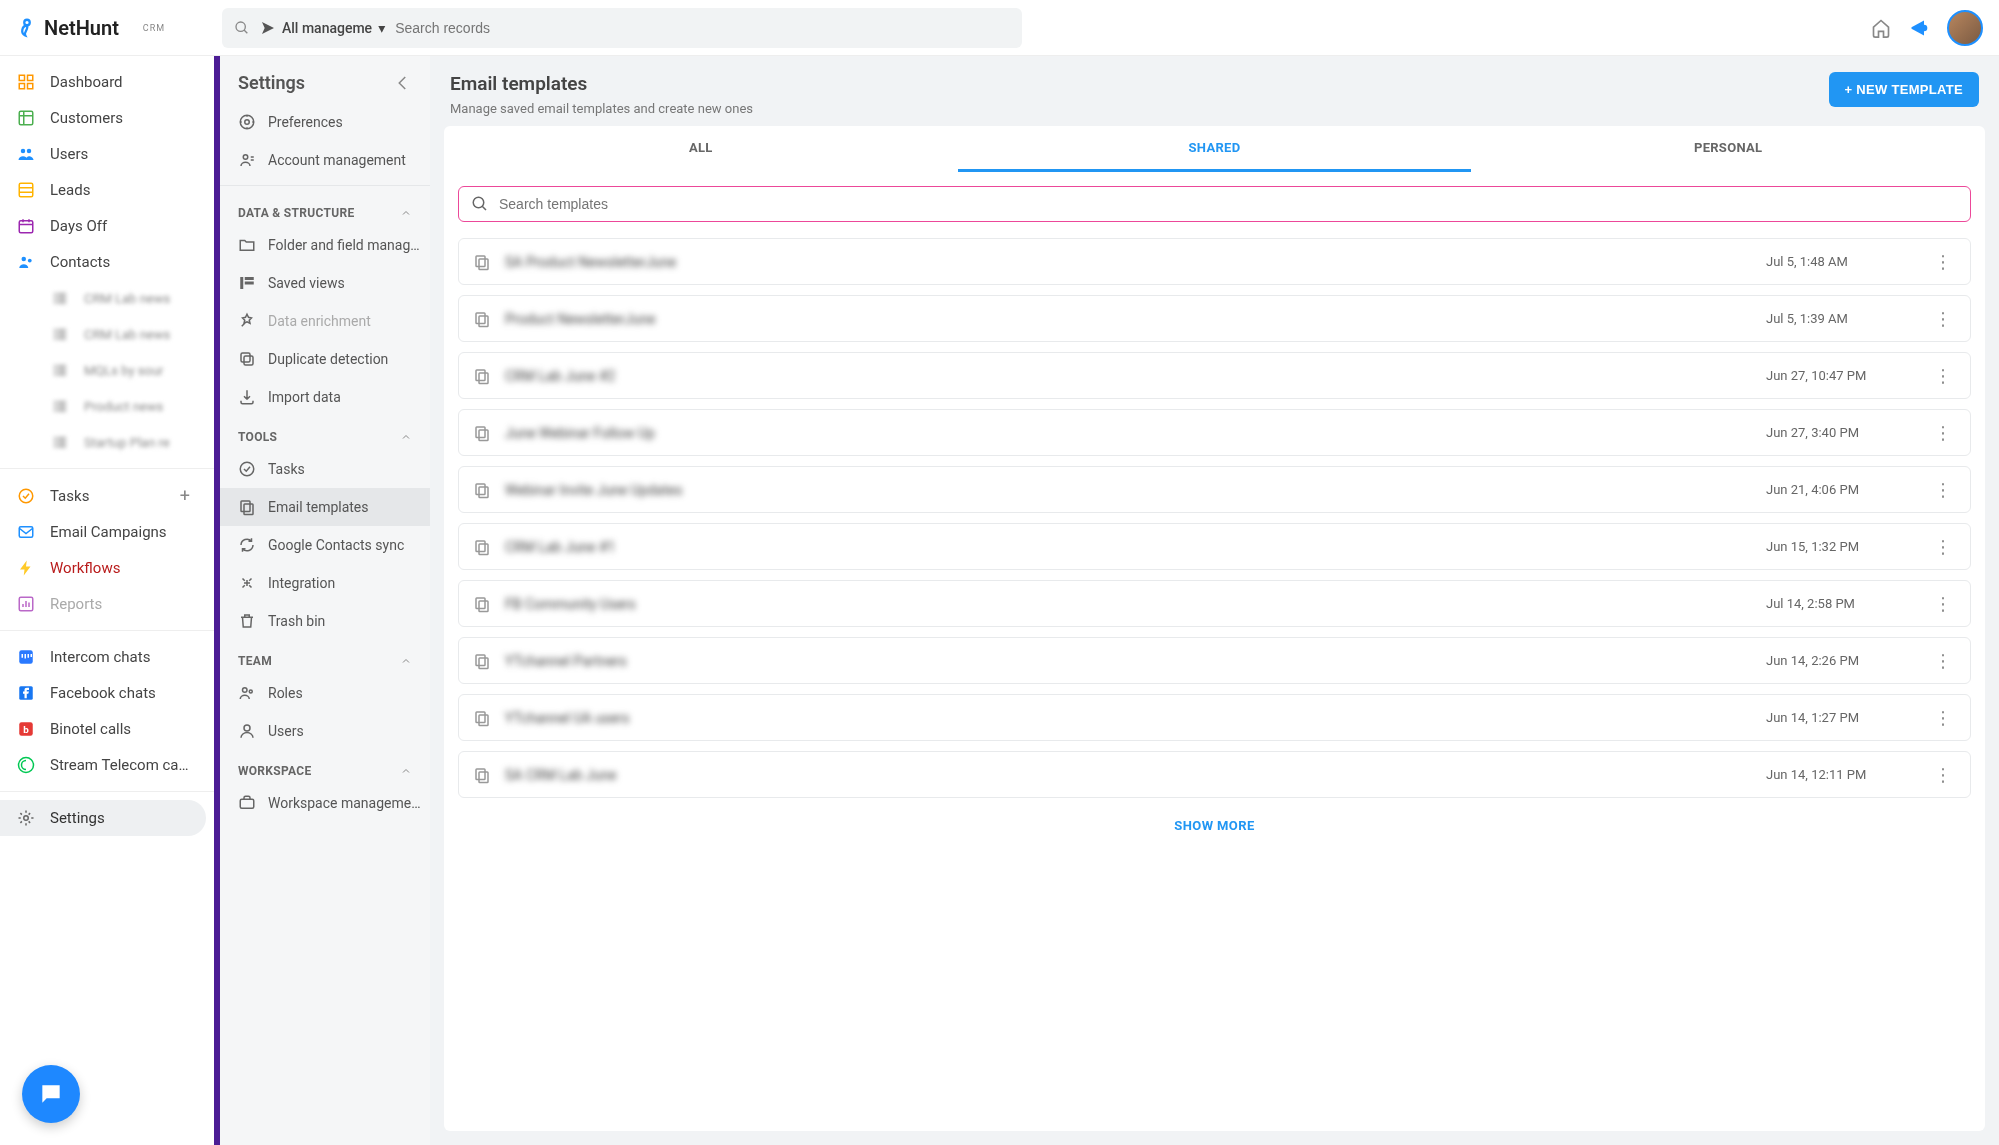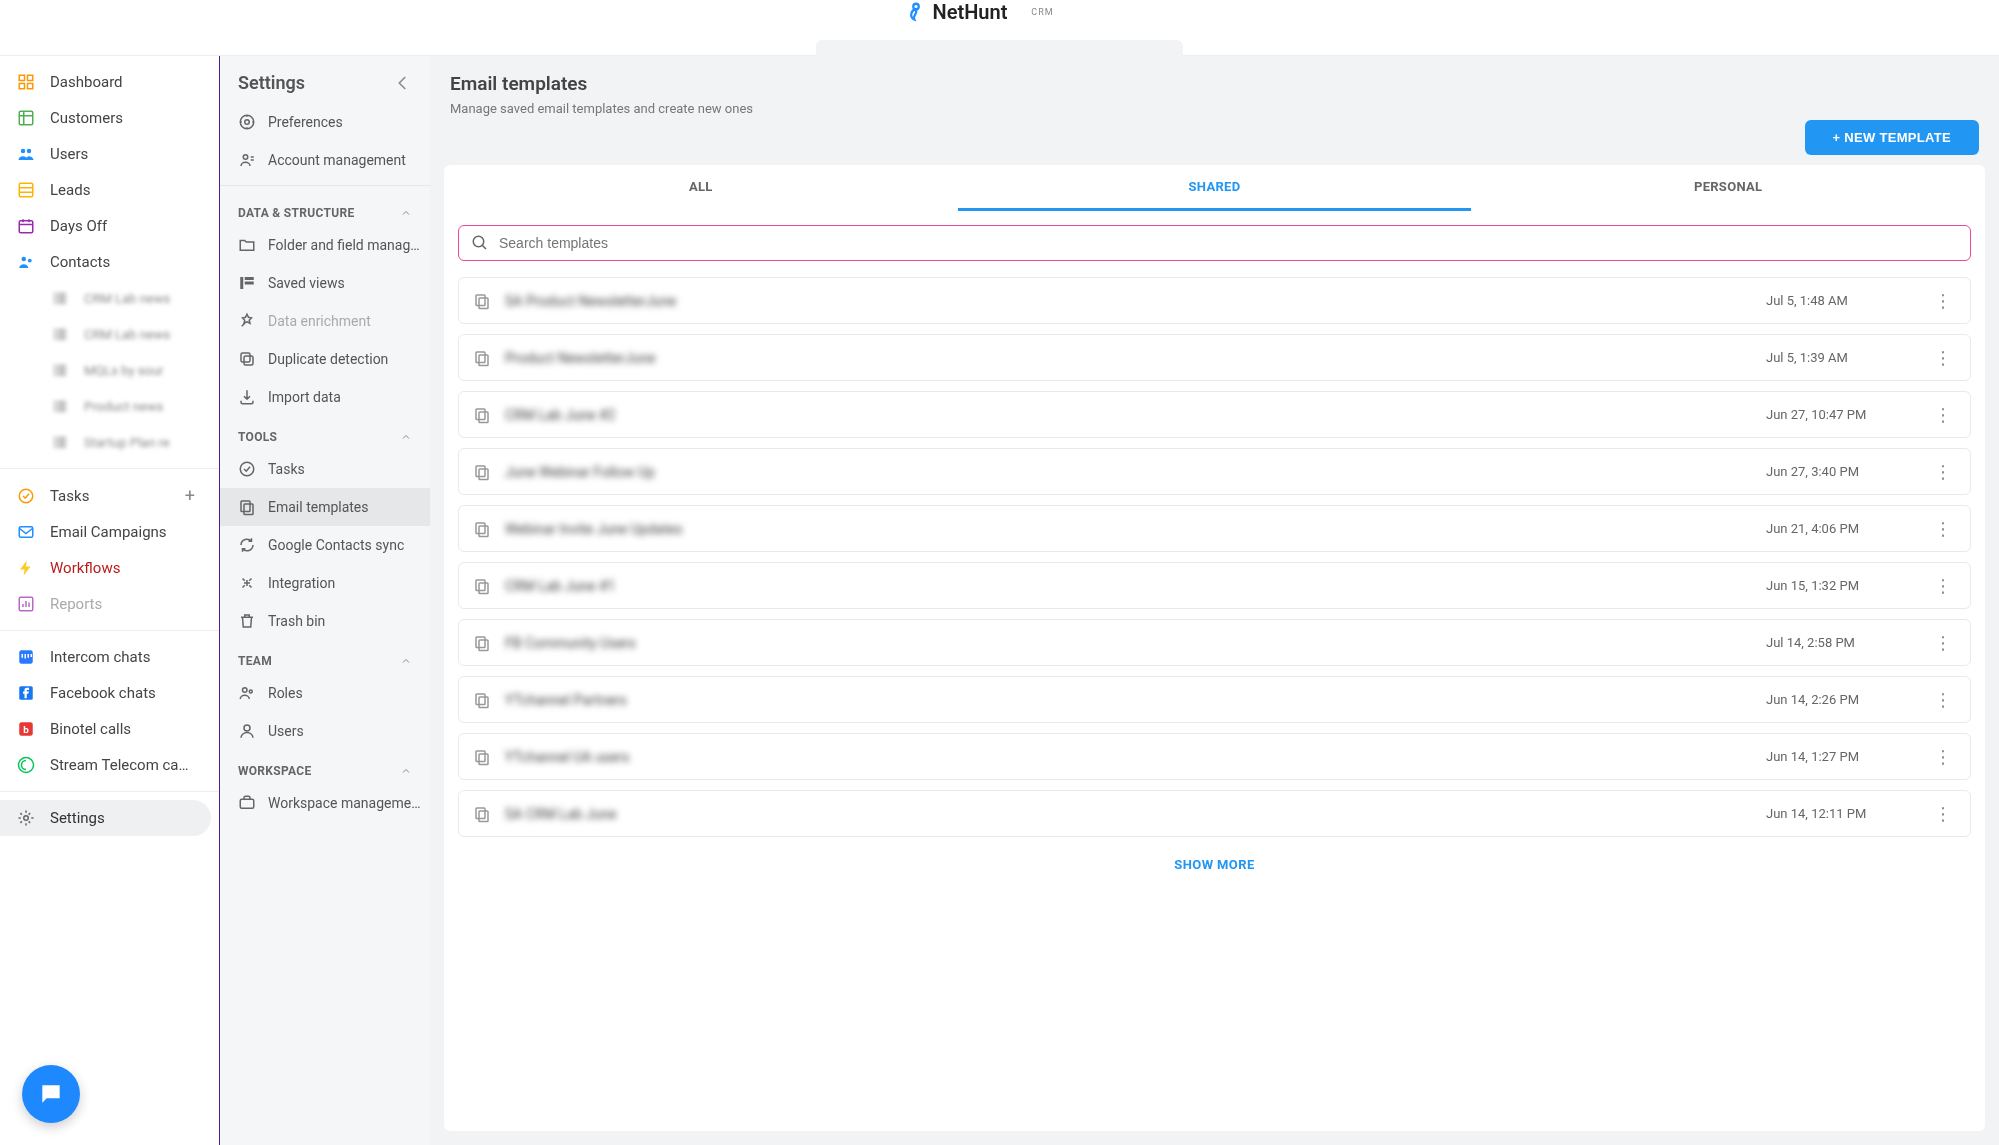--- a/index.html
+++ b/index.html
@@ -1,34 +1,34 @@
 <!DOCTYPE html>
 <html><head>
 <meta charset="utf-8">
 <style>
 * { box-sizing: border-box; margin: 0; padding: 0; }
 body { font-family: -apple-system, BlinkMacSystemFont, "Segoe UI", Roboto, Arial, sans-serif; background: #fff; color: #333; font-size: 14px; }
 .app { display: flex; flex-direction: column; height: 100vh; }
 
 
-.header { height: 56px; display: flex; align-items: center; padding: 0 16px; border-bottom: 1px solid #eee; gap: 16px; flex-direction: column; }
+.header { height: 56px; display: flex; align-items: center; padding: 0 16px; border-bottom: 1px solid #eee; gap: 16px; }
 .logo { font-size: 20px; font-weight: 600; display: flex; align-items: center; gap: 6px; color: #222; width: 190px;}
 .logo-icon { color: #1e90ff; font-size: 22px; }
 .logo-sub { font-size: 9px; font-weight: 400; color: #888; margin-left:18px; letter-spacing:1px;}
 .search-bar { flex: 0 0 800px; background: #f1f3f4; border-radius: 6px; height: 40px; display: flex; align-items: center; padding: 0 12px; gap: 10px; color: #666; }
 .search-bar input { border: none; background: transparent; outline: none; flex: 1; font-size: 14px; color: #555; }
 .folder-sel { display: flex; align-items: center; gap: 6px; color: #444; font-weight: 500;}
 .header-spacer { flex: 1; }
 .header-icons { display: flex; align-items: center; gap: 18px; }
 .header-icons .hi { color: #888; font-size: 20px; cursor: pointer; }
 .avatar { width: 36px; height: 36px; border-radius: 50%; background: linear-gradient(135deg,#b8865e,#7a5a42); border:2px solid #1e90ff; }
 
 
 .body { flex: 1; display: flex; overflow: hidden; }
-.sidebar { width: 220px; border-right: 1px solid #4c1d95; overflow-y: auto; padding-top: 8px; background:#fff;}
+.sidebar { width: 220px; border-right: 6px solid #4c1d95; overflow-y: auto; padding-top: 8px; background:#fff;}
 .nav-item { display: flex; align-items: center; gap: 14px; padding: 8px 16px; cursor: pointer; color: #444; font-size: 15px; border-radius: 0 20px 20px 0; margin-right:8px;}
 .nav-item.active { background: #eef0f2; color:#333;}
 .nav-item .ic { width: 20px; height: 20px; display:flex; align-items:center; justify-content:center; font-size:16px;}
 .nav-sep { height: 1px; background: #eee; margin: 8px 0; }
 .sub-item { padding-left: 50px; color:#888; font-size:13px; filter: blur(2px); white-space:nowrap; overflow:hidden;}
 .sub-item .ic{filter:none;}
 .plus { margin-left:auto; color:#888; font-size:18px;}
 
 
 .settings-panel { width: 210px; background: #f5f6f7; overflow-y: auto; padding-bottom:20px;}
@@ -41,21 +41,21 @@
 .sp-item .si { width:18px; height:18px; display:flex; align-items:center; justify-content:center; color:#777; font-size:15px;}
 .sp-group { display:flex; align-items:center; justify-content:space-between; padding: 14px 18px 6px; color:#666; font-size:12px; font-weight:700; letter-spacing:0.3px;}
 .sp-group .chev { color:#888; font-size:12px;}
 .hr { height:1px; background:#e5e7e9; margin:6px 0;}
 
 
 .content { flex:1; background:#f1f3f5; display:flex; flex-direction:column; overflow:hidden;}
 .ct-head { display:flex; align-items:flex-start; justify-content:space-between; padding:16px 20px 10px; }
 .ct-titlewrap h1{ font-size:19px; font-weight:600; color:#444;}
 .ct-titlewrap p{ font-size:13px; color:#777; margin-top:6px;}
-.new-btn { background:#2196f3; color:#fff; border:none; border-radius:6px; padding:10px 28px; font-size:13px; font-weight:700; cursor:pointer; letter-spacing:0.3px;margin-top:48px;}
+.new-btn { background:#2196f3; color:#fff; border:none; border-radius:6px; padding:10px 16px; font-size:13px; font-weight:700; cursor:pointer; letter-spacing:0.3px;}
 .tabs { display:flex; background:#fff; border-radius:6px 6px 0 0; margin:0 14px;}
 .tab { flex:1; text-align:center; padding:14px 0; font-size:13px; font-weight:700; color:#666; cursor:pointer; letter-spacing:0.3px;}
 .tab.active { color:#2196f3; border-bottom:3px solid #2196f3;}
 .tpl-body { background:#fff; margin:0 14px 14px; border-radius:0 0 6px 6px; padding:14px; overflow-y:auto; flex:1;}
 .tpl-search { display:flex; align-items:center; gap:10px; border:1px solid #ec4899; border-radius:6px; padding:8px 12px; margin-bottom:16px; color:#888;}
 .tpl-search input{border:none; outline:none; flex:1; font-size:14px;}
 .tpl-row { display:flex; align-items:center; gap:14px; border:1px solid #e8eaec; border-radius:6px; padding:12px 14px; margin-bottom:10px;}
 .tpl-icon { color:#999; font-size:16px;}
 .tpl-name { flex:1; color:#444; font-size:14px; filter:blur(3px);}
 .tpl-date { color:#666; font-size:13px; width:150px;}

